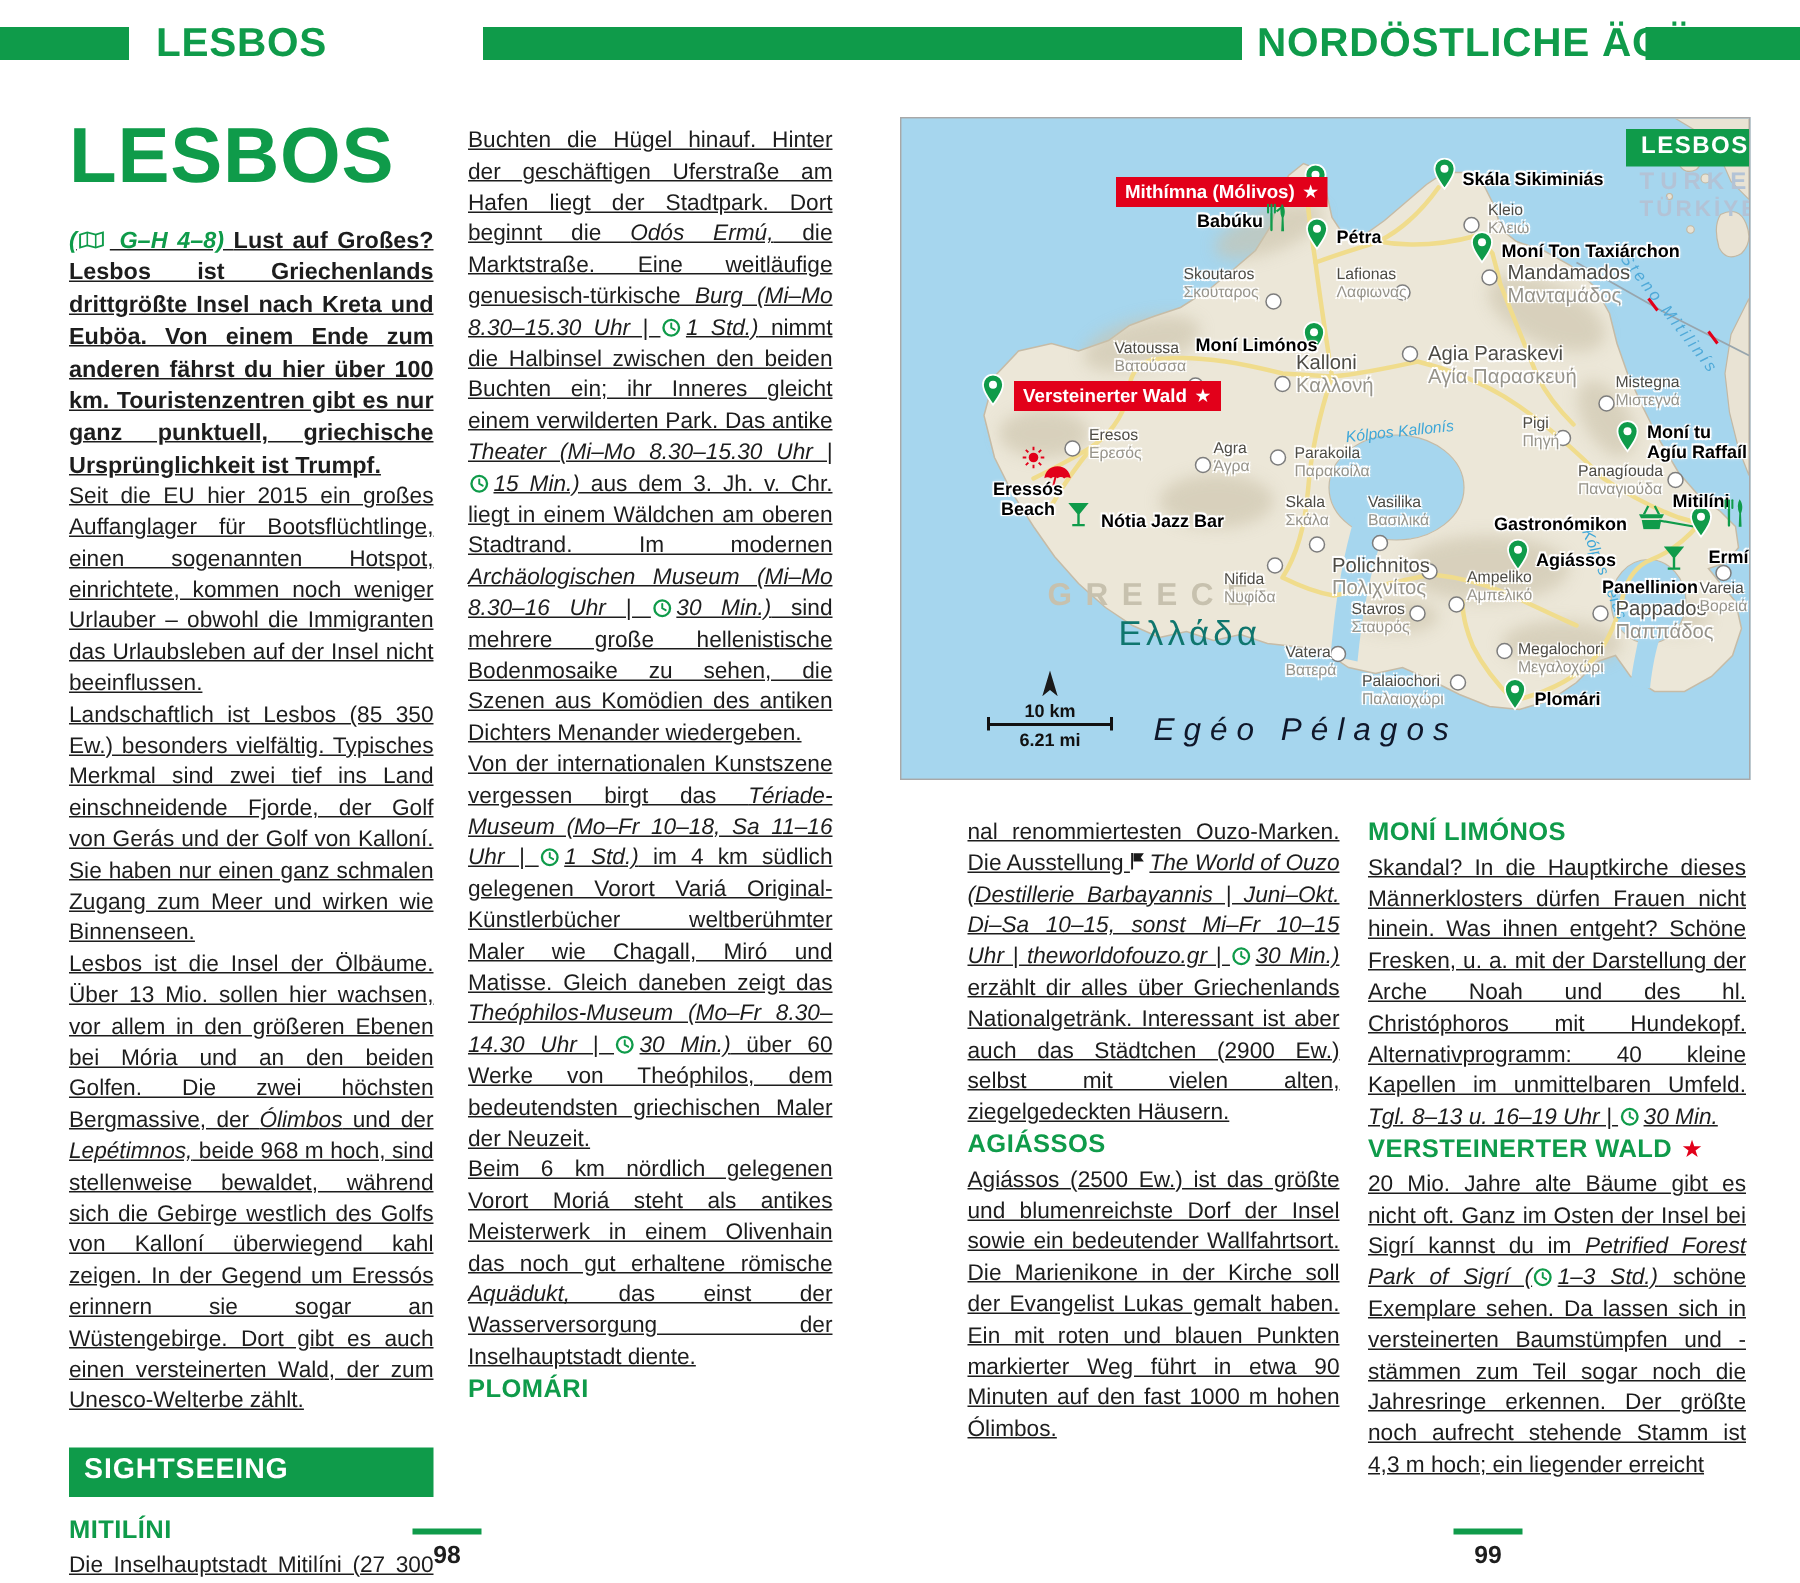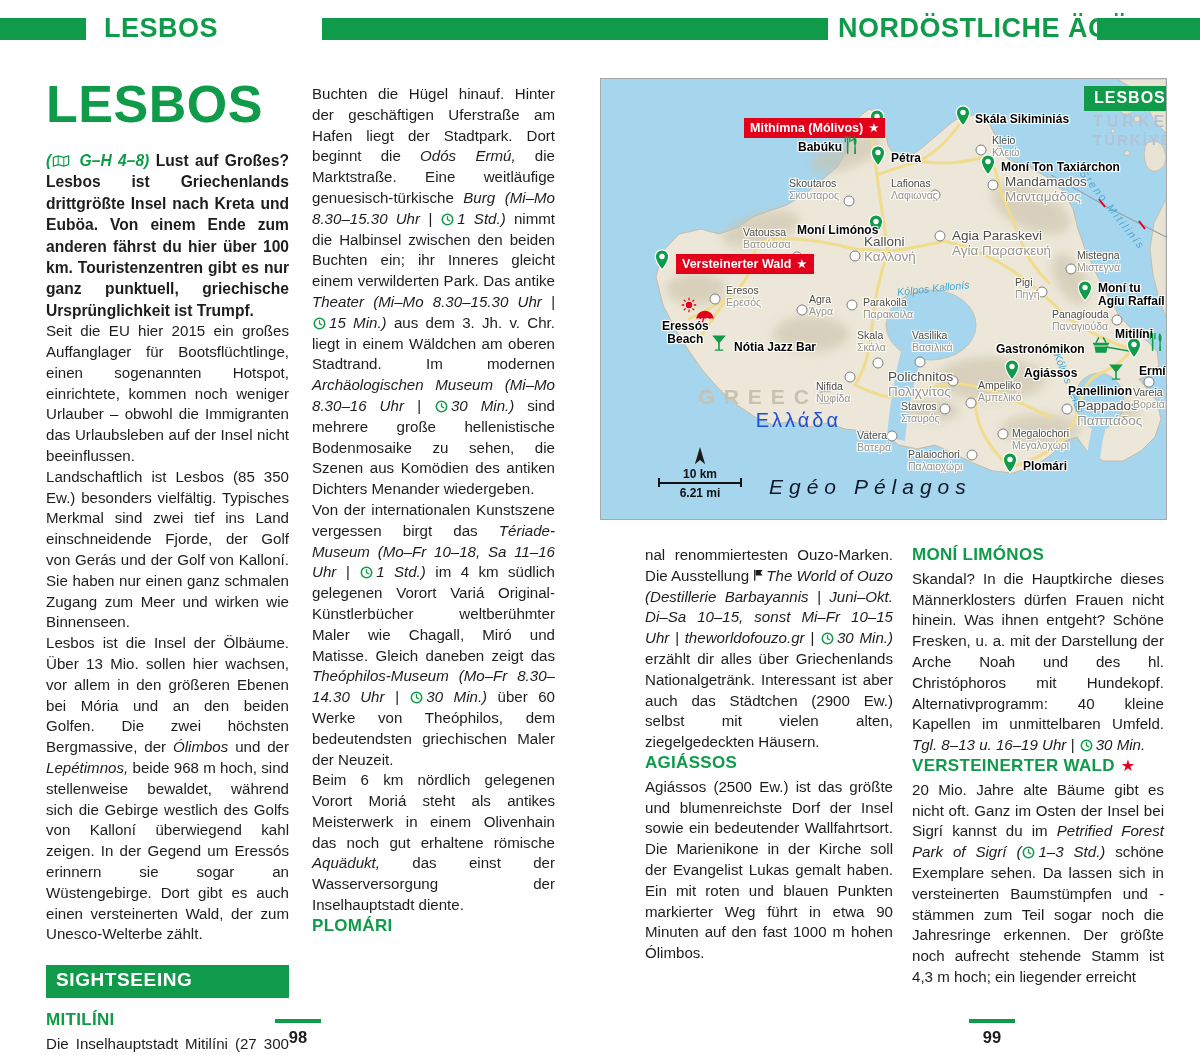--- a/index.html
+++ b/index.html
@@ -3,21 +3,21 @@
 <meta charset="utf-8">
 <style>
   html,body{margin:0;padding:0;background:#ffffff;}
   .page{position:relative;width:1200px;height:1055px;background:#fff;overflow:hidden;
         font-family:"Liberation Sans",sans-serif;color:#1d1d1d;}
   
   .hd-block{position:absolute;top:18px;height:22px;background:#0f9b4a;}
   .hd-label{position:absolute;top:13px;font-size:27px;font-weight:bold;color:#0f9b4a;letter-spacing:.5px;white-space:nowrap;}
   
   .col{position:absolute;text-align:justify;font-size:15.1px;line-height:20.8px;}
-  .col p{margin:0;}
+  .col p{margin:0;text-decoration:underline;}
   .big-title{font-size:52px;font-weight:bold;color:#0f9b4a;letter-spacing:.5px;margin:0 0 20px;line-height:1;text-align:left;}
   .intro{font-weight:bold;font-size:15.6px;line-height:21.4px;}
   .i{font-style:italic;}
   .b{font-weight:bold;margin-top:12px;}
   .mapref{color:#0f9b4a;font-style:italic;}
   .icon{display:inline-block;vertical-align:-2px;margin:0 3px 0 1px;line-height:0;}
   .ic-flag{vertical-align:-1px;margin:0 2px 0 0;}
   .ic-mapref{vertical-align:-1px;}
   h2.box{background:#0f9b4a;color:#fff;font-size:19px;font-weight:bold;letter-spacing:.6px;
          padding:5px 10px 7px;margin:20px 0 12px;text-align:left;}
@@ -42,21 +42,21 @@
   .pin{line-height:0;}
   .plabel{font-weight:bold;font-size:12px;color:#000;white-space:pre-line;line-height:13px;}
   .poi-label{font-weight:bold;font-size:12px;color:#000;white-space:pre-line;line-height:13px;text-align:center;}
   .poi-ic{line-height:0;}
   .dot{width:9px;height:9px;background:#fff;border:1.5px solid #7d7d7d;border-radius:50%;transform:translate(-50%,-50%);}
   .tlabel{display:flex;flex-direction:column;align-items:flex-start;font-size:10.5px;line-height:11.5px;color:#4d4b45;white-space:nowrap;}
   .tlabel .tg{color:#96938a;}
   .tlabel.big{font-size:13.5px;line-height:14.5px;}
   .wm-country{left:70px;top:306px;width:170px;text-align:right;color:#c7c1ae;font-weight:bold;}
   .wm-country .l1{display:block;font-size:21px;letter-spacing:9px;}
-  .wm-country .l2{display:block;font-size:20px;letter-spacing:3px;color:#1d4ed8;font-weight:normal;}
+  .wm-country .l2{display:block;font-size:23px;letter-spacing:3px;color:#0f766e;font-weight:normal;}
   .wm-turkey{left:492px;top:34px;width:120px;color:#b3c3d6;font-weight:bold;}
   .wm-turkey .l1{display:block;font-size:16px;letter-spacing:4px;}
   .wm-turkey .l2{display:block;font-size:15px;letter-spacing:2px;}
   .sea-label{left:168px;top:396px;font-size:21px;font-style:italic;letter-spacing:6px;color:#0f172a;white-space:nowrap;}
   .strait-label{left:486px;top:88px;font-size:11px;font-style:italic;letter-spacing:2px;color:#4fa9d8;
                 transform:rotate(52deg);transform-origin:left top;white-space:nowrap;}
   .gulf{font-size:10.5px;font-style:italic;color:#3ea7d8;white-space:nowrap;}
   .gulf1{left:296px;top:203px;transform:rotate(-6deg);}
   .gulf2{left:462px;top:272px;transform:rotate(68deg);transform-origin:left top;}
   .scale{left:57px;top:368px;width:84px;text-align:center;color:#111;font-weight:bold;font-size:12px;}

